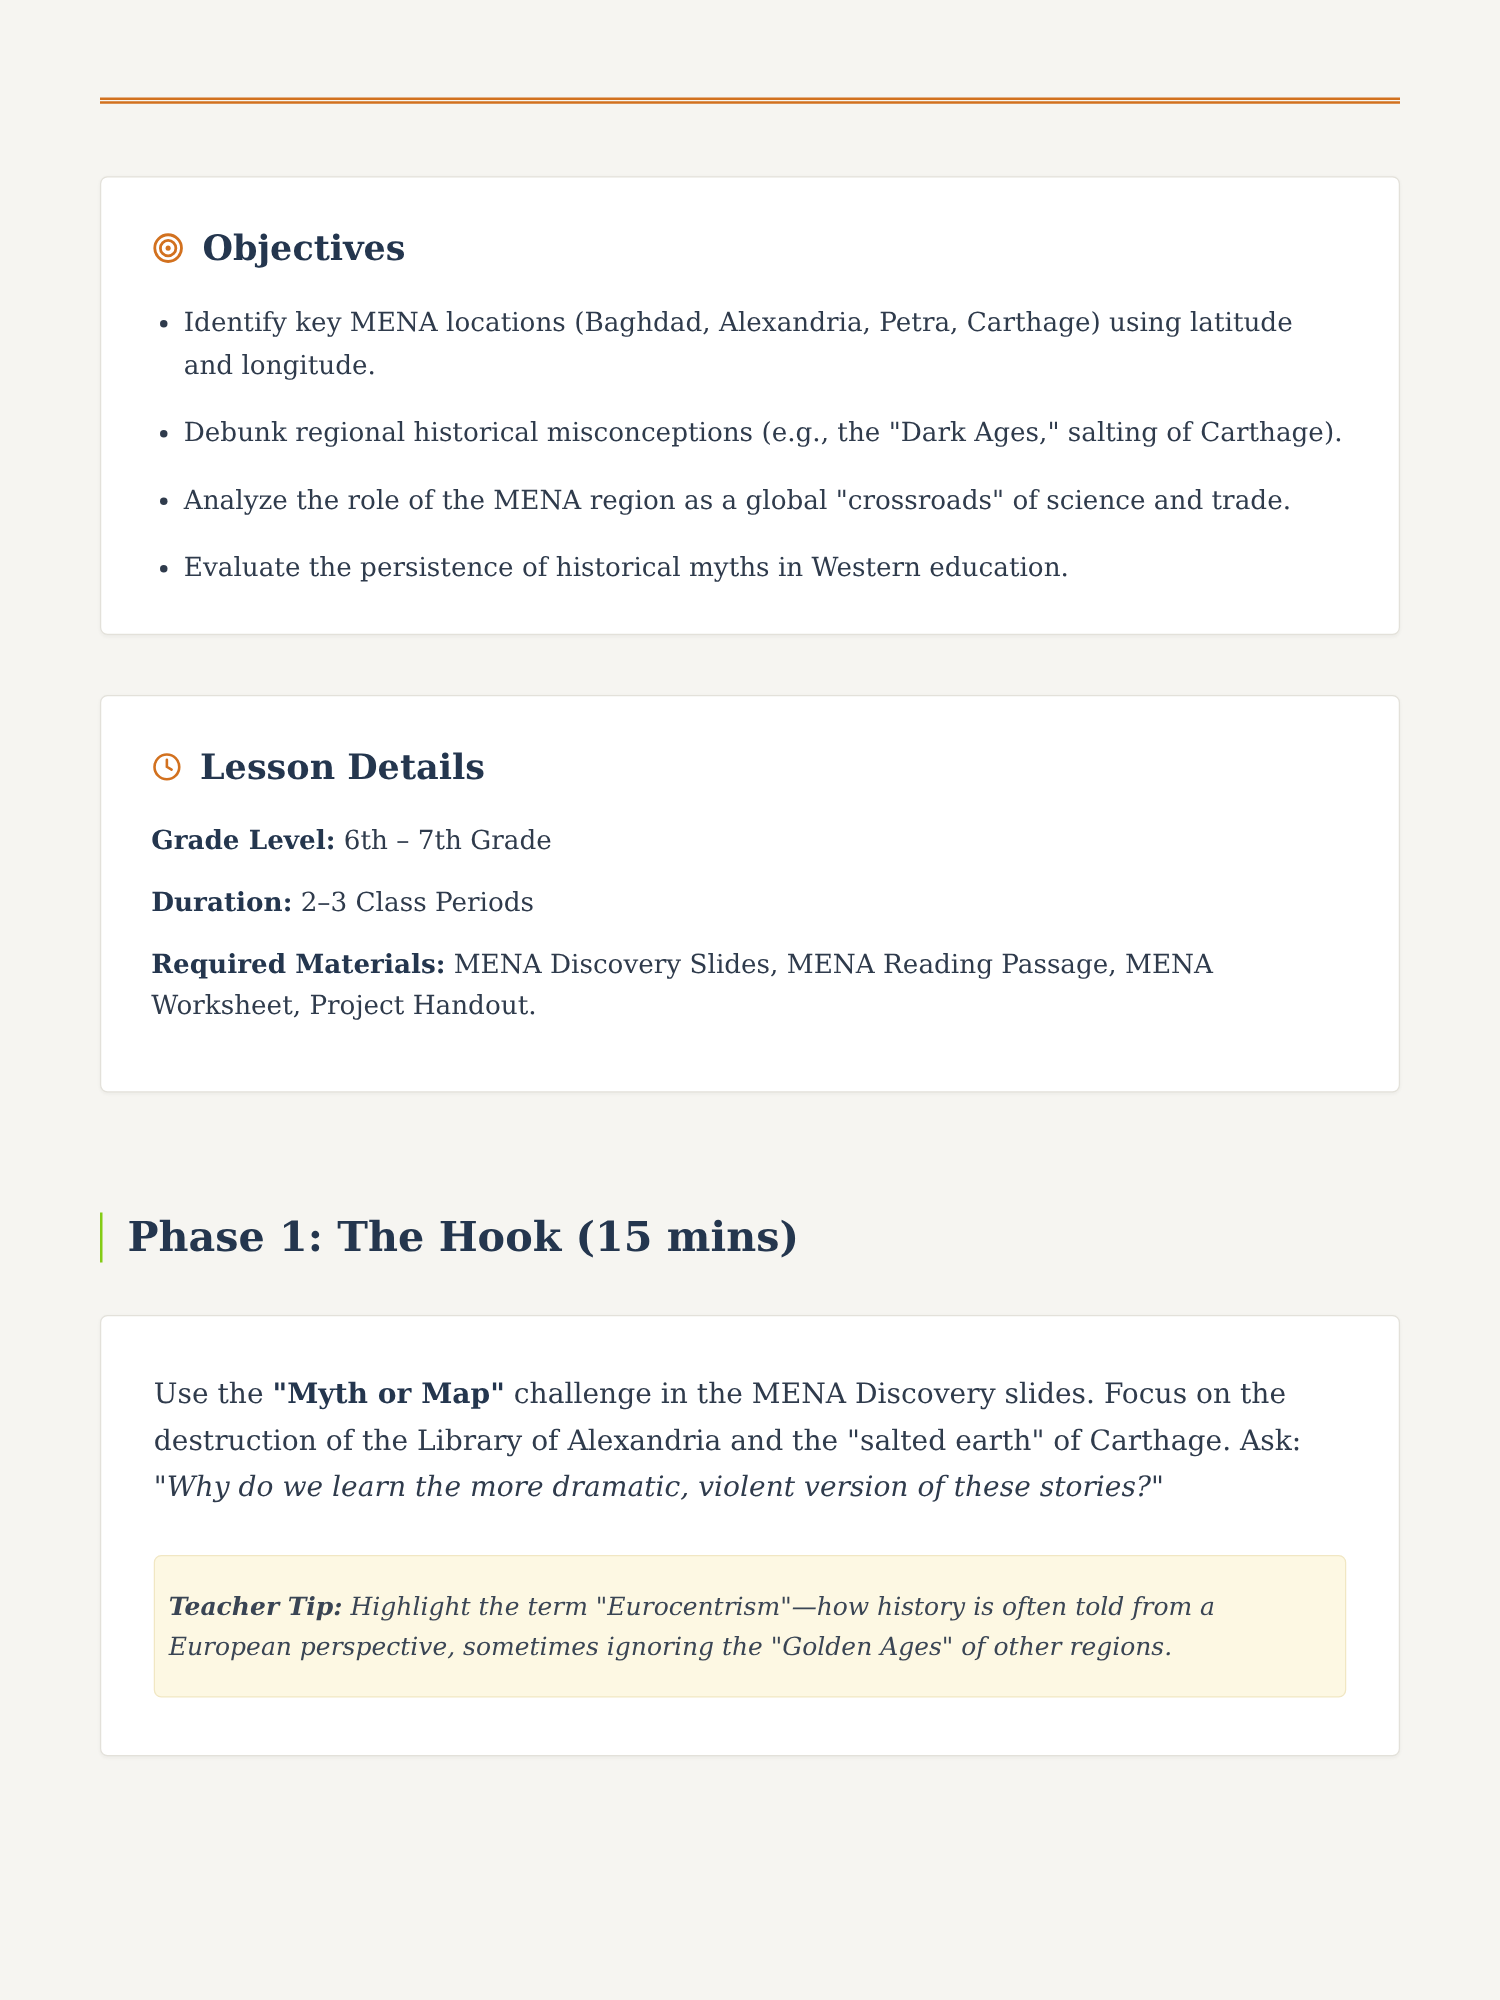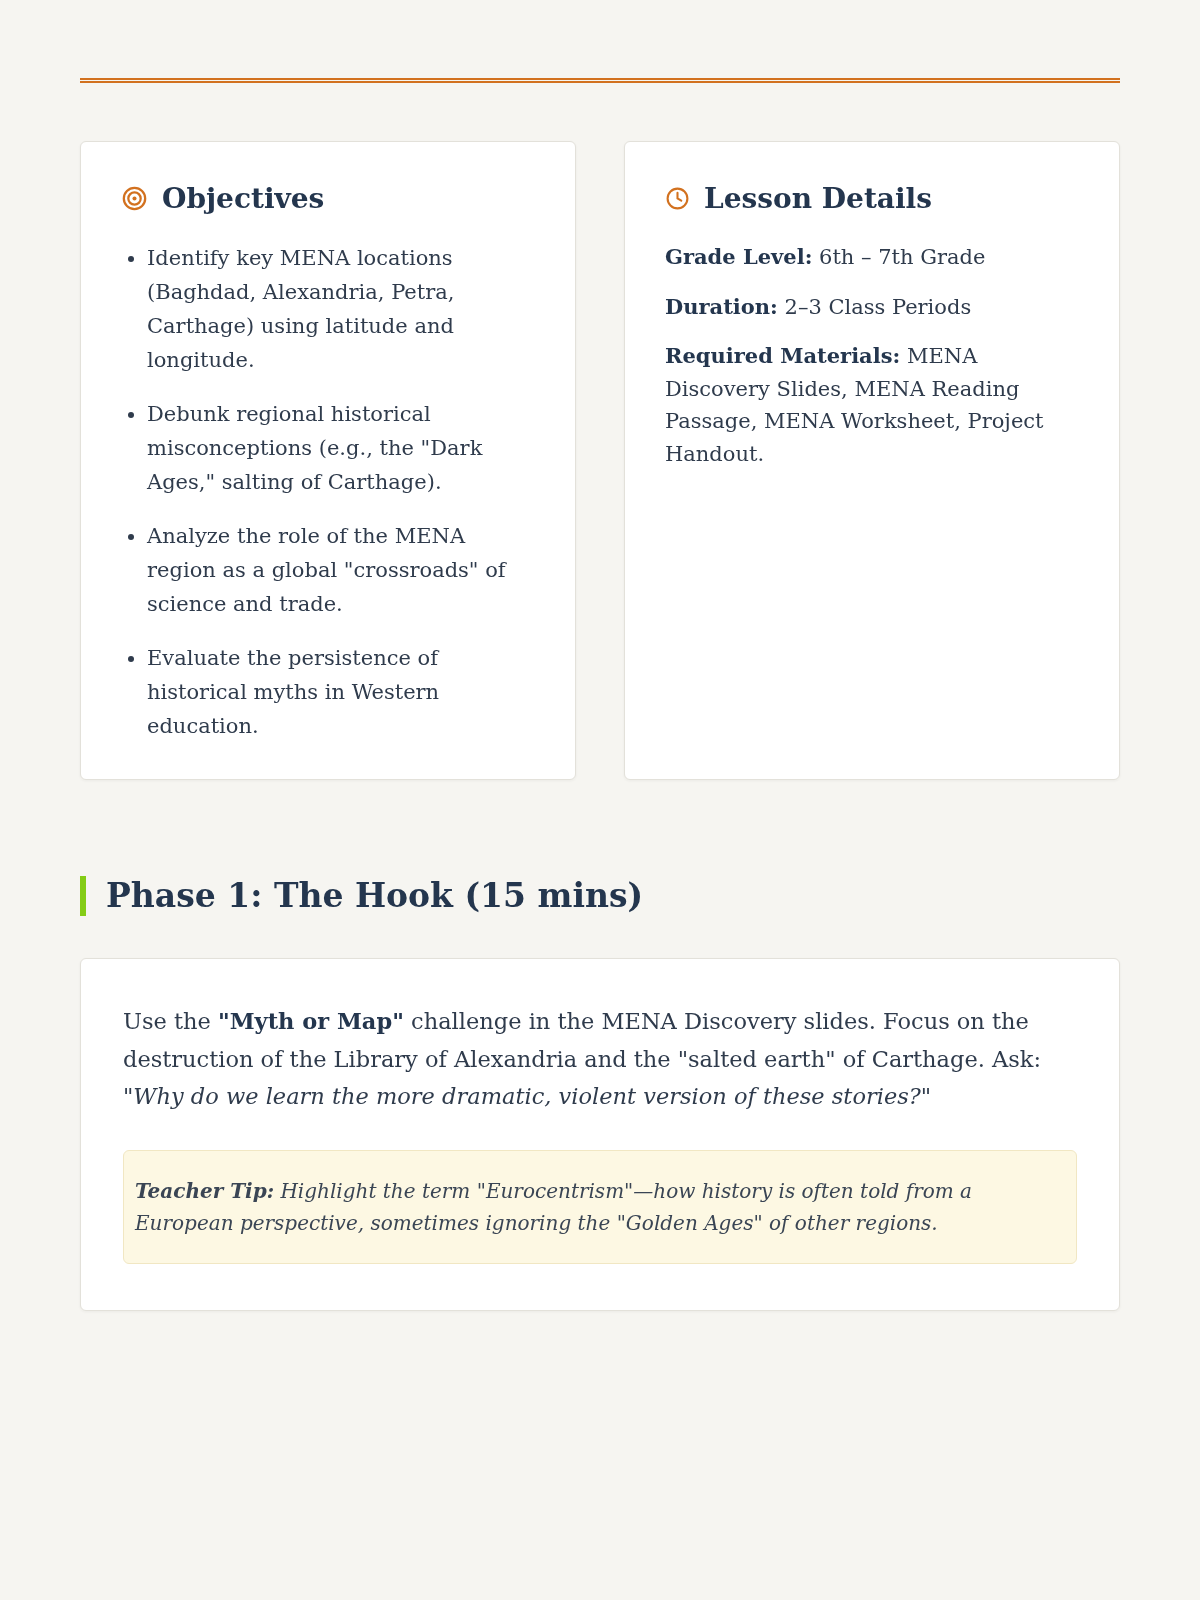--- a/index.html
+++ b/index.html
@@ -43,21 +43,21 @@
   .double-rule {
     height: 5px;
     border-top: 2px solid #d2711f;
     border-bottom: 2px solid #d2711f;
     margin-bottom: 58px;
   }
 
   
   .cards-row {
     display: grid;
-    grid-template-columns: 1fr 1fr;
+    grid-template-columns: 1fr;
     gap: 48px;
     margin-bottom: 96px;
   }
 
   .card {
     background: #ffffff;
     border: 1px solid #e3e1da;
     border-radius: 6px;
     box-shadow: 0 1px 3px rgba(40, 40, 40, 0.05);
     padding: 40px 40px 36px 40px;
@@ -91,21 +91,21 @@
   .detail-row {
     font-size: 21px;
     line-height: 1.55;
     margin-bottom: 17px;
     color: #2f3b4c;
   }
   .detail-row .detail-label { font-weight: 700; color: #24364e; }
 
   
   .phase-heading {
-    border-left: 6px solid #84cc16;
+    border-left: 2px solid #84cc16;
     padding-left: 20px;
     font-size: 33px;
     font-weight: 700;
     color: #24364e;
     line-height: 1.2;
     margin-bottom: 42px;
   }
 
   .phase-card {
     background: #ffffff;

